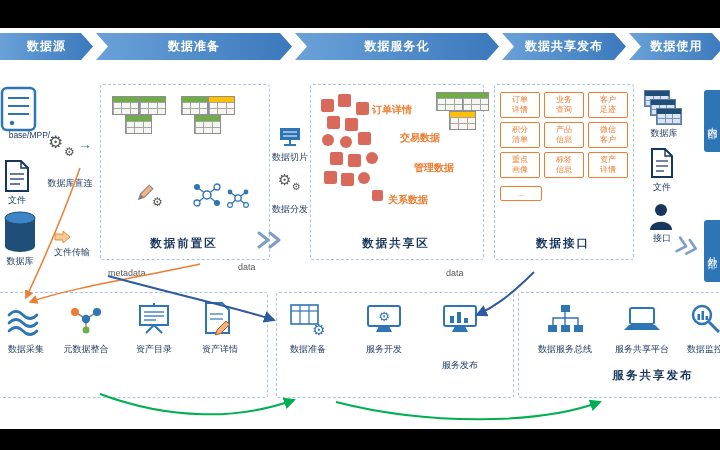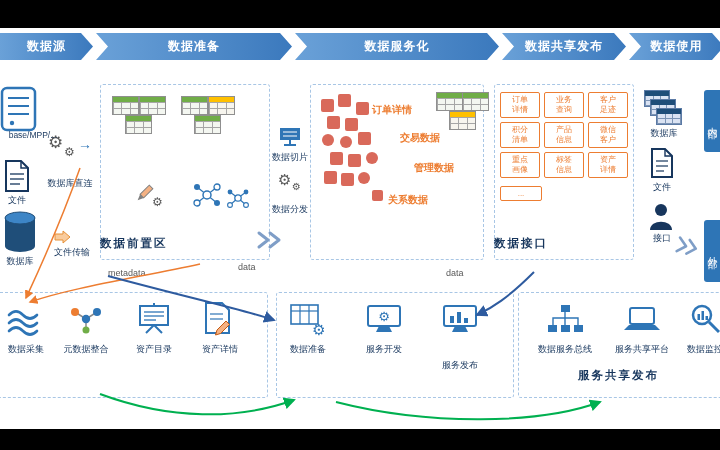--- a/index.html
+++ b/index.html
@@ -2,21 +2,21 @@
 <html><head>
 <meta charset="utf-8">
 <style>
   html,body{margin:0;padding:0;background:#000}
   .canvas{position:relative;width:720px;height:450px;background:#fff;overflow:hidden;
           font-family:"Liberation Sans","DejaVu Sans",sans-serif;}
   .bar{position:absolute;left:0;width:720px;background:#000;z-index:9}
   .abs{position:absolute}
   .lbl{position:absolute;font-size:9px;color:#17365d;text-align:center;line-height:1.15;z-index:4}
   .tag{position:absolute;font-size:10px;font-weight:bold;color:#ed7d31;z-index:4;white-space:nowrap}
-  .title{position:absolute;font-size:11.5px;font-weight:bold;color:#17365d;letter-spacing:2px;z-index:4}
+  .title{position:absolute;font-size:11.5px;font-weight:bold;color:#17365d;text-align:center;letter-spacing:2px;z-index:4}
   .title.orange{color:#ed7d31}
   .dash{position:absolute;border:1.5px dashed #a8c6e5;border-radius:3px;z-index:1}
   .chev{position:absolute;top:33px;height:27px;display:flex;align-items:center;justify-content:center;
         color:#fff;font-weight:bold;font-size:12px;letter-spacing:1px;z-index:3;
         background:linear-gradient(90deg,#6aa1d8,#3b79bd);
         clip-path:polygon(0 0,calc(100% - 12px) 0,100% 50%,calc(100% - 12px) 100%,0 100%,12px 50%)}
   .chev.first{clip-path:polygon(0 0,calc(100% - 12px) 0,100% 50%,calc(100% - 12px) 100%,0 100%)}
   .mt{position:absolute;width:25px;height:17px;border:1px solid #8f8f8f;z-index:3;
       background:linear-gradient(#70ad47 0 5px,rgba(0,0,0,0) 5px),
       repeating-linear-gradient(90deg,#a6a6a6 0 1px,rgba(0,0,0,0) 1px 8.3px),
@@ -176,20 +176,21 @@
   <div class="rs" style="left:341px;top:173px"></div>
   <div class="rc" style="left:358px;top:172px"></div>
   <div class="rs" style="left:372px;top:190px;width:11px;height:11px"></div>
   <div class="tag" style="left:372px;top:103px">订单详情</div>
   <div class="tag" style="left:400px;top:131px">交易数据</div>
   <div class="tag" style="left:414px;top:161px">管理数据</div>
   <div class="tag" style="left:388px;top:193px">关系数据</div>
   <div class="mt" style="left:436px;top:92px"></div>
   <div class="mt" style="left:462px;top:92px"></div>
   <div class="mt y" style="left:449px;top:111px"></div>
+  <div class="title" style="left:310px;top:236px;width:172px">数据共享区</div>
 
   <div class="dash" style="left:494px;top:84px;width:138px;height:174px"></div>
   <div class="cellgrid">
     <div class="cell">
         <span>订单详情</span>
       </div>
     <div class="cell">
         <span>业务查询</span>
       </div>
     <div class="cell">

